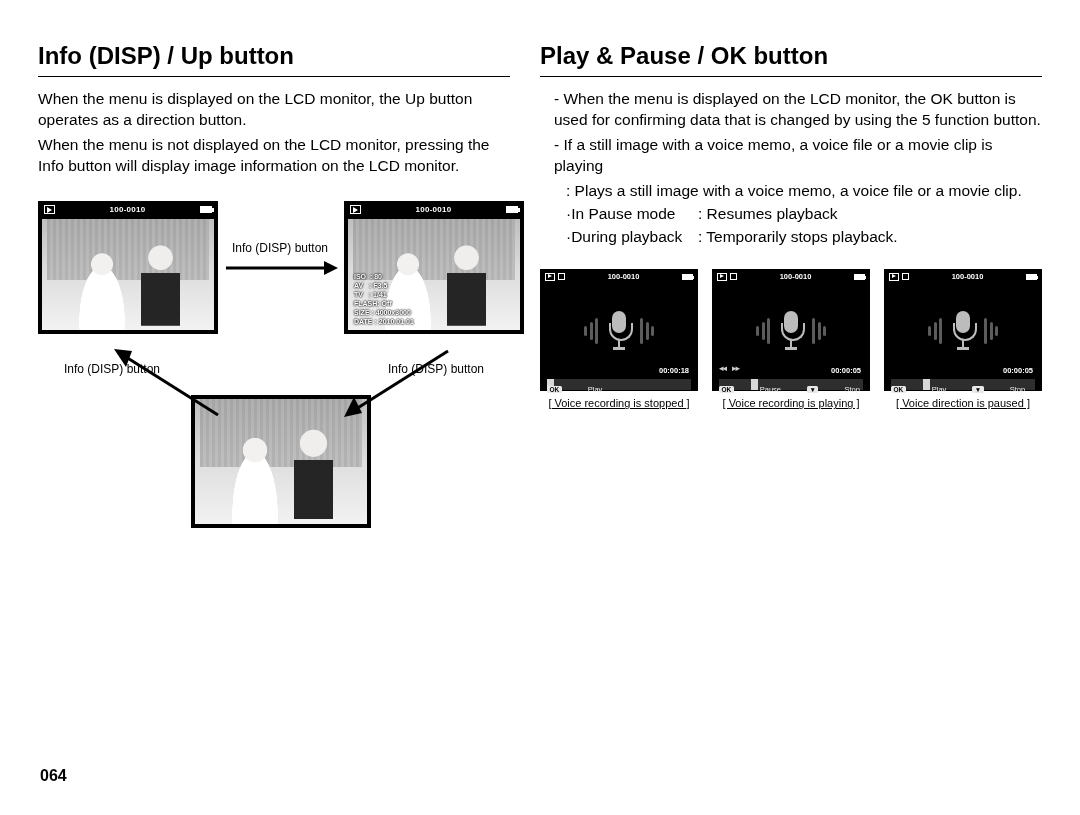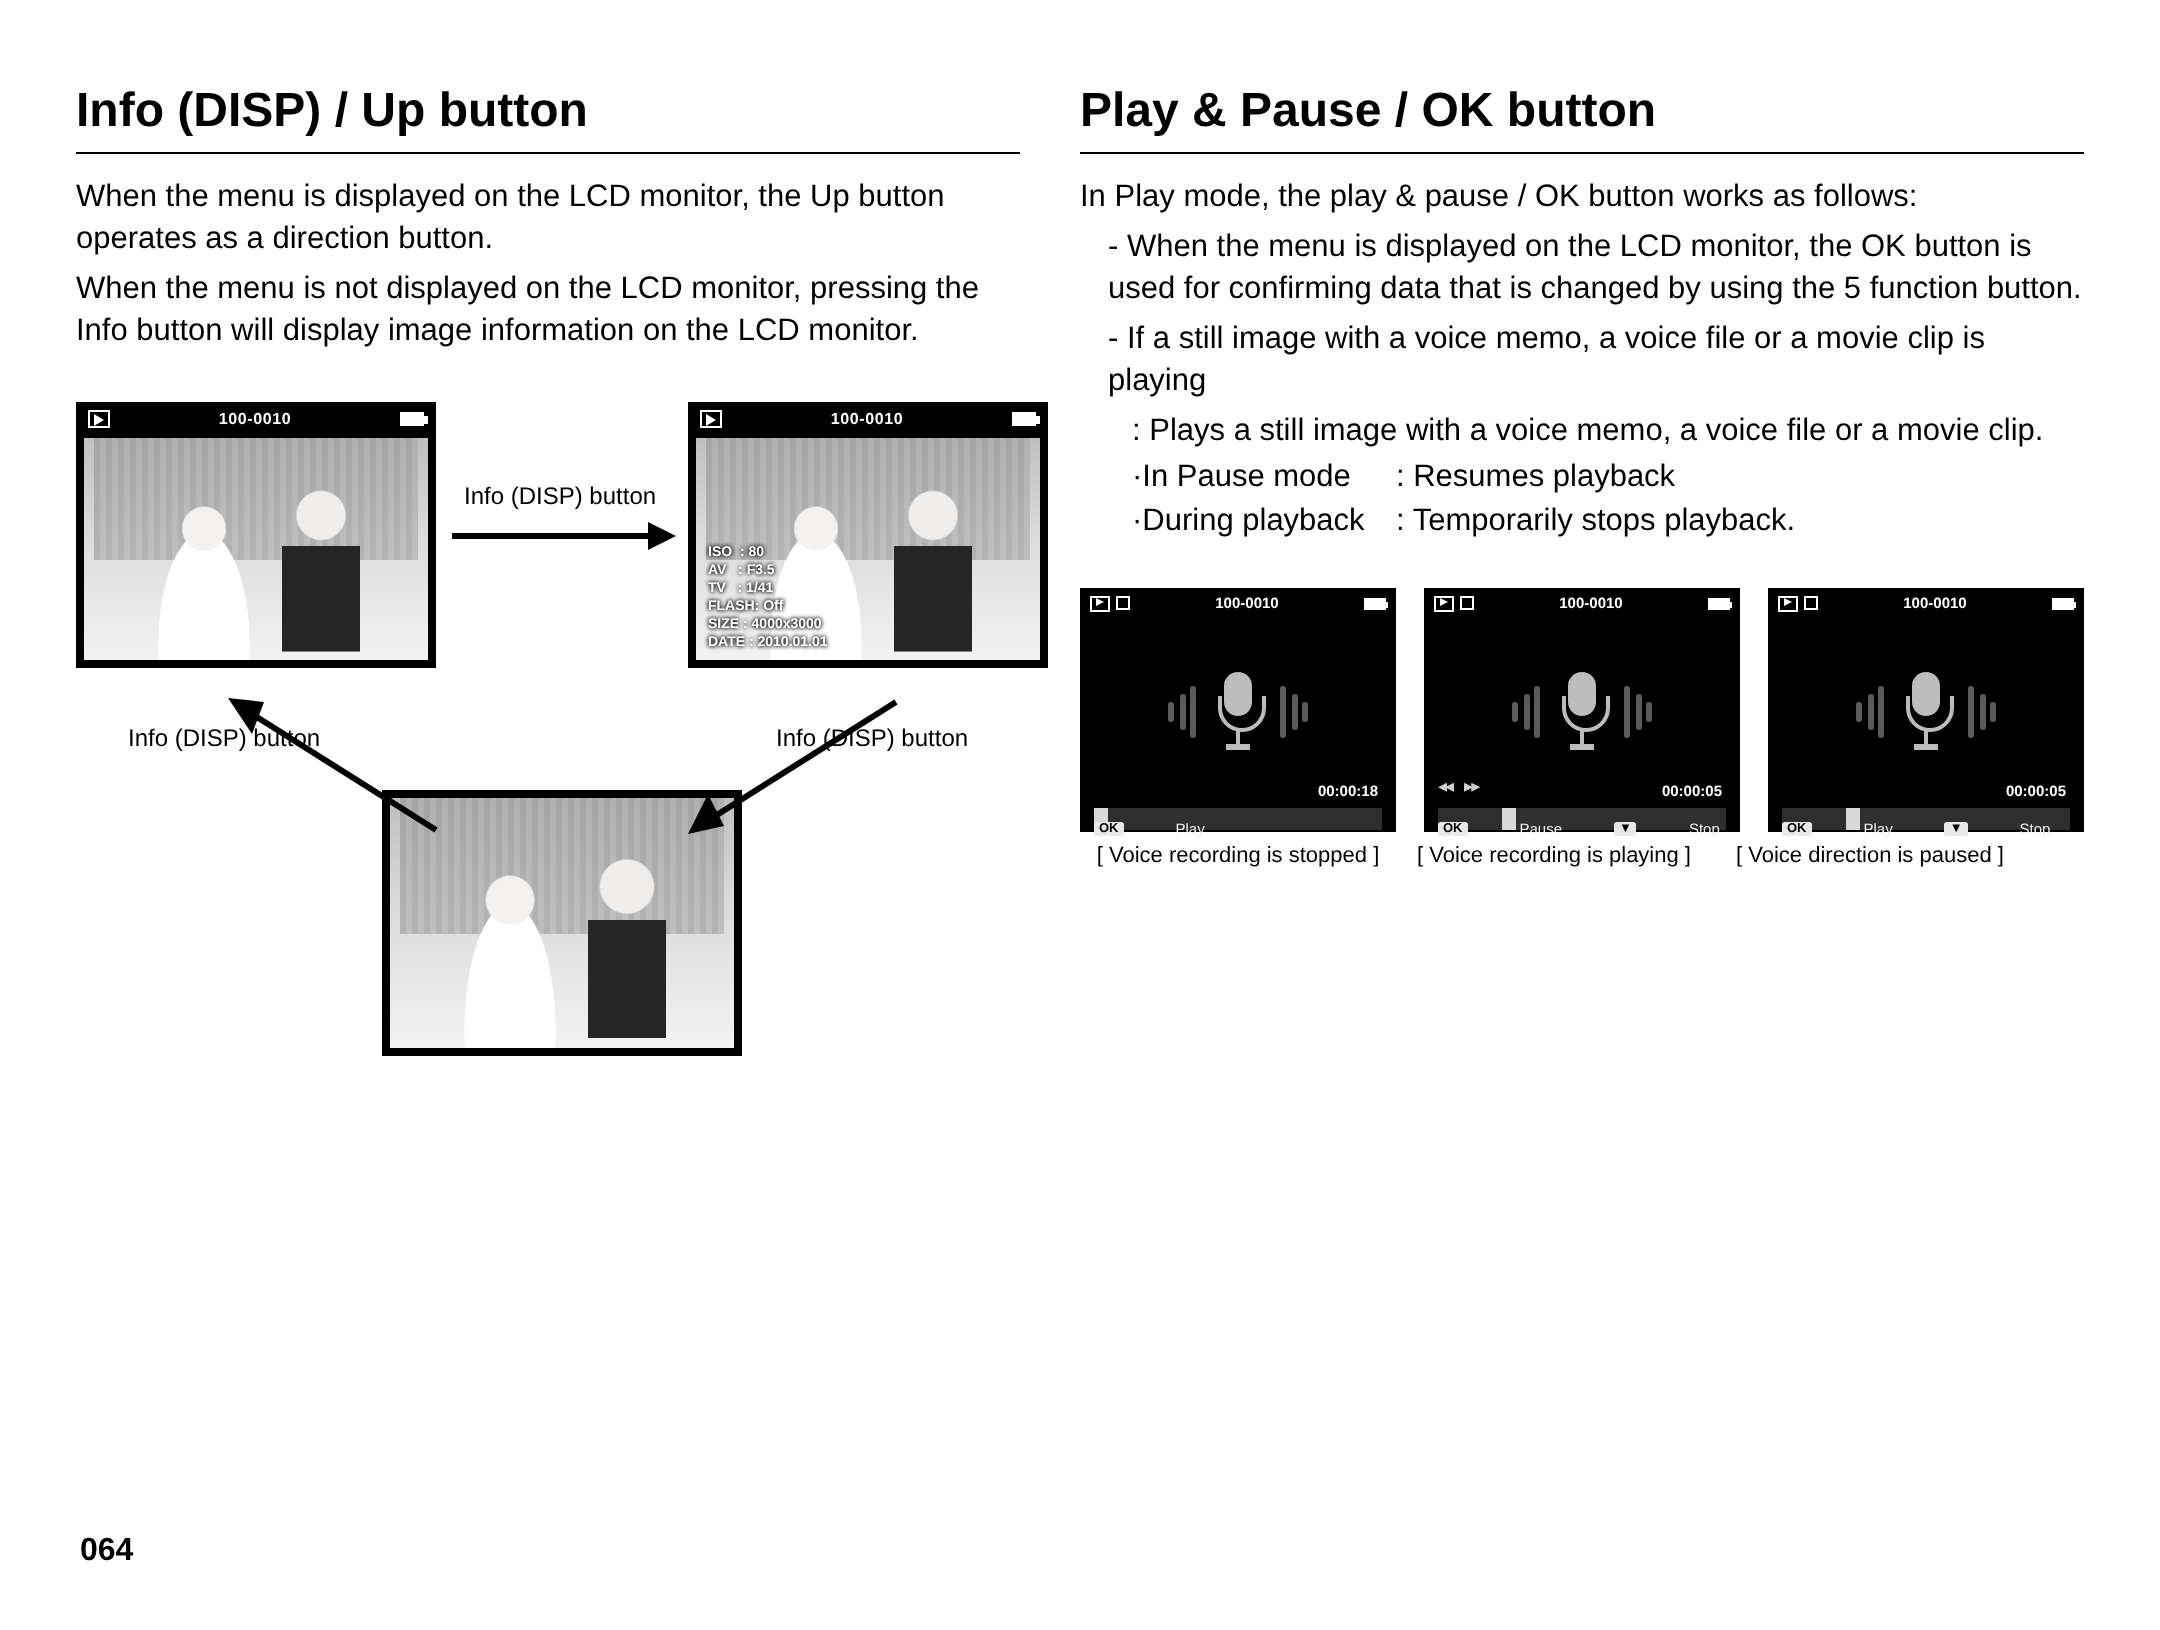--- a/index.html
+++ b/index.html
@@ -192,21 +192,21 @@
     background:#e8e8e8; color:#000; font-weight:bold; padding:0 2.5px; border-radius:1.5px; font-size:6.5px;
   }
   .controls .lbl { color:#eee; }
 
   .scr .rewffwd {
     position:absolute; left:6px; bottom:17px; display:flex; gap:6px;
   }
   .rewffwd span { color:#cfcfcf; font-size:9px; letter-spacing:-1px; }
 
   .captions {
-    display:flex; margin-top:6px;
+    display:flex; gap:14px; margin-top:6px;text-decoration:underline;
   }
   .captions div {
     width:158px; text-align:center; font-size:11px;
   }
 </style>
 </head>
 <body>
 
 <div class="page">
 
@@ -285,21 +285,20 @@
             <polygon points="6,74 24,70 16,54" fill="#000"></polygon>
           </svg>
       </div>
 
     </div>
   </div>
 
   <div class="col">
     <h2 class="section-title">Play &amp; Pause / OK button</h2>
 
-    <p class="body-text">In Play mode, the play &amp; pause / OK button works as follows:</p>
     <p class="body-text indent">- <span>When the menu is displayed on the LCD monitor, the OK button is used for confirming data that is changed by using the 5 function button.</span></p>
     <p class="body-text indent">- <span>If a still image with a voice memo, a voice file or a movie clip is playing</span></p>
 
     <div class="mode-row">
       <div class="mode-desc">: Plays a still image with a voice memo, a voice file or a movie clip.</div>
     </div>
     <div class="mode-row">
       <div class="mode-label">·In Pause mode</div>
       <div class="mode-desc">: Resumes playback</div>
     </div>

